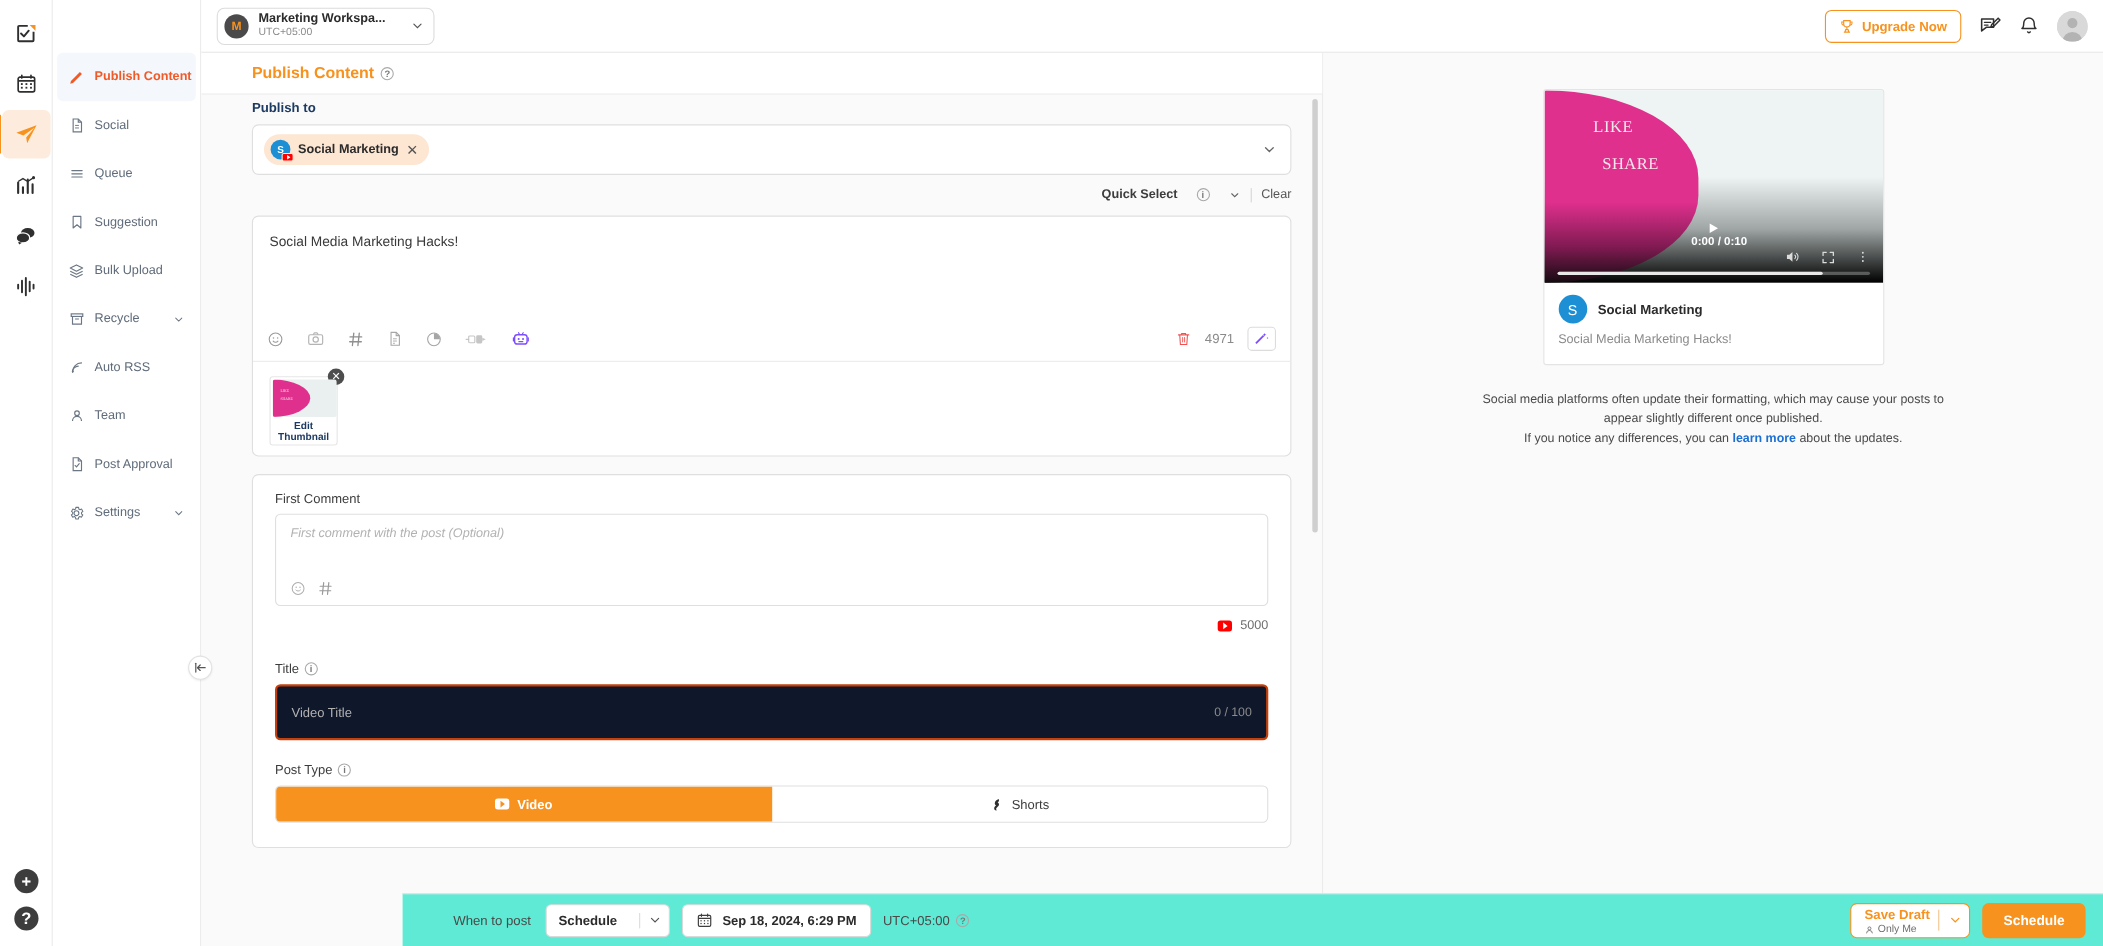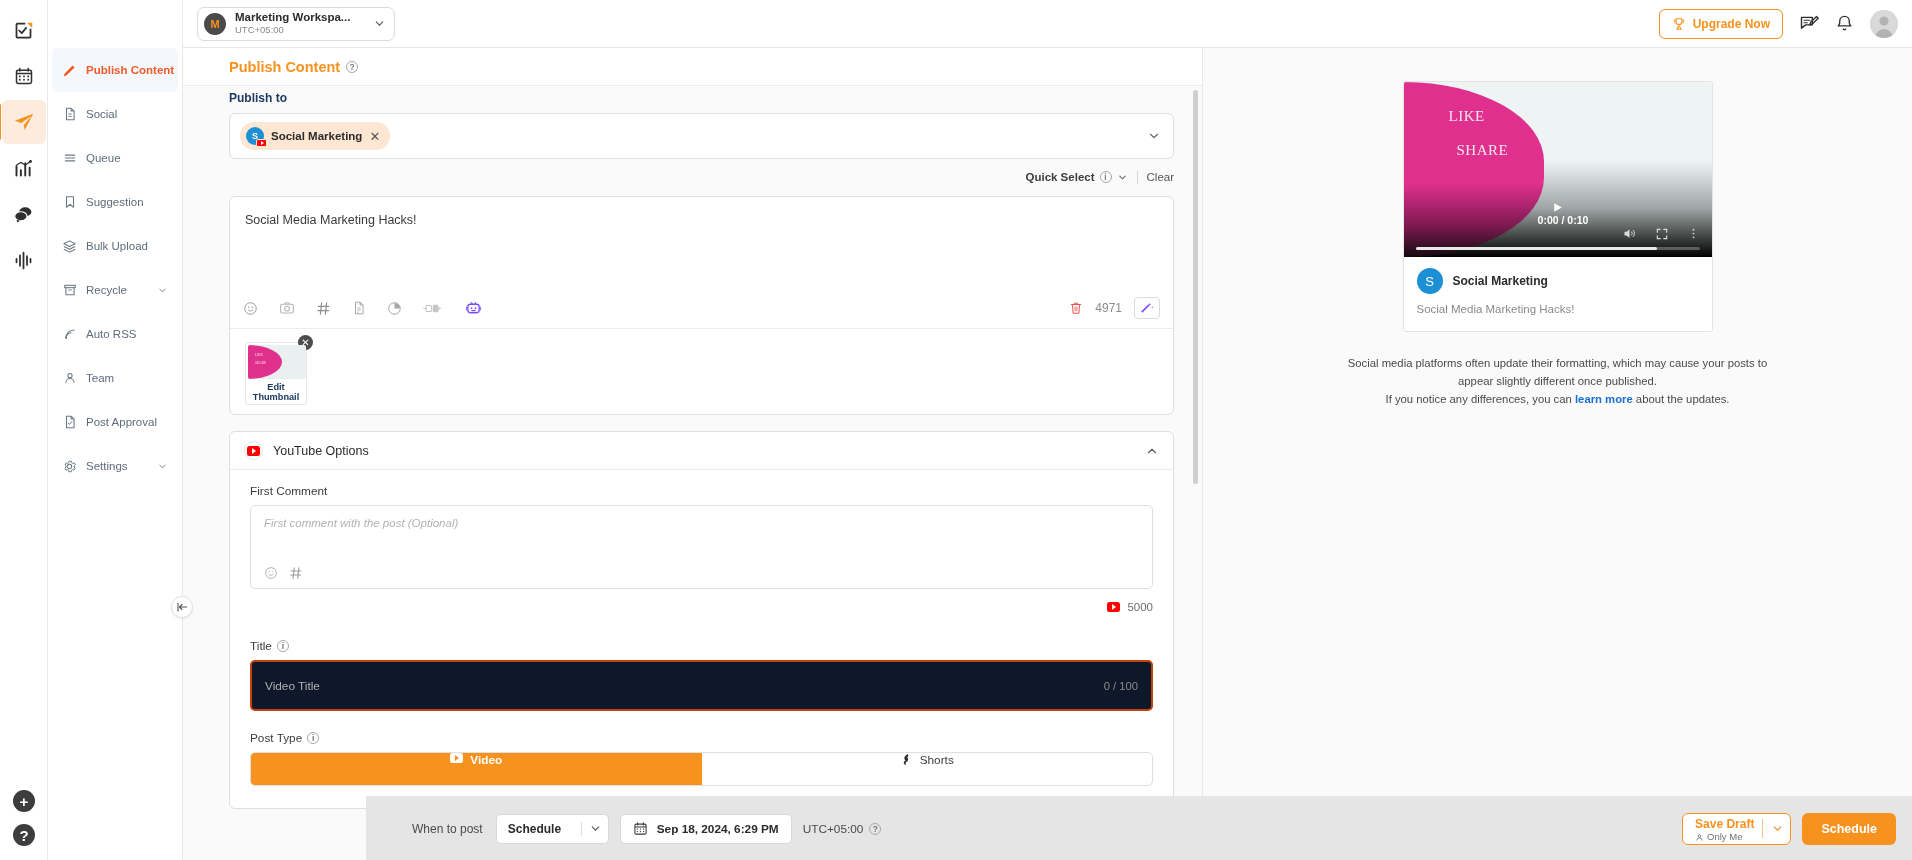--- a/index.html
+++ b/index.html
@@ -145,21 +145,21 @@
     border-bottom: 2px solid transparent; margin-left: 1px;
   }
   .chip-name { font-size: 11.5px; color: #2b2b2b; font-weight: 600; }
   .chip-x { font-size: 13px; color: #555; cursor: pointer; line-height: 1; }
   .box-chev { position: absolute; right: 12px; top: 50%; transform: translateY(-50%); cursor: pointer; }
 
   .quick-row {
     display: flex; align-items: center; justify-content: flex-end; gap: 9px;
     height: 30px; font-size: 11.5px; color: #555; margin-top: 3px;
   }
-  .quick-sel { display: flex; align-items: center; gap: 5px; font-weight: bold; color: #3c3c3c; cursor: pointer; }
+  .quick-sel { display: flex; align-items: center; gap: 17px; font-weight: bold; color: #3c3c3c; cursor: pointer; }
   .vline { width: 1px; height: 13px; background: #d6d6d6; }
   .clear-link { color: #555; cursor: pointer; }
 
   .composer {
     background: #fff; border: 1px solid #dfdfdf; border-radius: 6px;
     margin-top: 4px; display: flex; flex-direction: column;
   }
   .composer-text {
     padding: 16px 15px 0; font-size: 12.5px; color: #3a3a3a; min-height: 94px;
   }
@@ -228,21 +228,21 @@
 
   .title-input {
     border: 2px solid #c2410c; border-radius: 5px; height: 51px; background: #0f172a;
     display: flex; align-items: center; padding: 0 13px;
   }
   .title-ph { font-size: 11.8px; color: #b2b2b2; }
   .title-cnt { margin-left: auto; font-size: 11.2px; color: #8b8b8b; }
 
   .ptype { display: flex; border: 1px solid #dfdfdf; border-radius: 5px; overflow: hidden; height: 34px; background:#fff; }
   .ptype-btn {
-    flex: 1 1 50%; display: flex; justify-content: center; gap: 7px;
+    flex: 1 1 50%; display: flex; align-items: center; justify-content: center; gap: 7px;
     font-size: 11.8px; color: #3c3c3c; cursor: pointer;
   }
   .ptype-btn.sel { background: #f7921e; color: #fff; font-weight: 600; }
   .ptype-btn .white-yt { width: 13px; height: 10px; background:#fff; border-radius:2.5px; display:flex;align-items:center;justify-content:center;}
   .ptype-btn .white-yt::after{content:"";border-left:4px solid #f7921e;border-top:3px solid transparent;border-bottom:3px solid transparent;margin-left:1px;}
 
   
   .preview-col { flex: 1 1 auto; background: #fafafa; position: relative; height: 812px; }
   .preview-tabs {
     height: 40px; background: #fafafa; border-bottom: 1px solid #e8e8e8;
@@ -289,21 +289,21 @@
   .pv-ball { width: 26px; height: 26px; border-radius: 50%; background: #1d8fd4; color:#fff;
     font-size: 13px; display: flex; align-items: center; justify-content: center; }
   .pv-name { font-size: 12px; color: #2b2b2b; font-weight: bold; }
   .pv-msg { padding: 9px 13px 16px; font-size: 11.5px; color: #8a8a8a; }
 
   .pv-note { width: 440px; margin: 23px auto 0; text-align: center; font-size: 11.3px; color: #4a4a4a; line-height: 1.58; }
   .pv-note a { color: #1a6fd4; font-weight: bold; text-decoration: none; }
 
   
   .bottombar {
-    position: absolute; left: 183px; right: 0; bottom: 0; height: 64px; background: #e5e5e5;
+    position: absolute; left: 183px; right: 0; bottom: 0; height: 48px; background: #5eead4;
     border-top: 1px solid #e8e8e8; display: flex; align-items: center; padding: 0 16px 0 46px; z-index: 40;
   }
   .when-lbl { font-size: 12px; color: #4a4a4a; margin-right: 13px; }
   .sel-box {
     display: flex; align-items: center; border: 1px solid #d9d9d9; border-radius: 5px;
     height: 30px; padding: 0 6px 0 11px; min-width: 113px; cursor: pointer; background:#fff;
   }
   .sel-box .t { font-size: 12px; color: #2b2b2b; font-weight: bold; }
   .sel-box .divv { width: 1px; height: 14px; background: #dcdcdc; margin: 0 7px 0 auto; }
   .date-box {
@@ -675,31 +675,20 @@
                   <span class="pink"></span>
                   <span class="tl1">LIKE</span>
                   <span class="tl2">SHARE</span>
                 </div>
                 <div class="thumb-cap">Edit Thumbnail</div>
               </div>
             </div>
           </div>
 
           <div class="yt-panel">
-            <div class="yt-head">
-              <span class="yt-badge">
-                  <span class="yt-sq"></span>
-                </span>
-              <span class="yt-title">YouTube Options</span>
-              <span class="yt-chev">
-                  <svg width="14" height="14" viewBox="0 0 24 24">
-                    <path d="M6 15l6-6 6 6" fill="none" stroke="#555" stroke-width="1.9" stroke-linecap="round"></path>
-                  </svg>
-                </span>
-            </div>
             <div class="yt-body">
               <div class="fld-label">First Comment</div>
               <div class="comment-box">
                 <div class="comment-ph">First comment with the post (Optional)</div>
                 <div class="comment-tools">
                   <span class="tool">
                       <svg width="14" height="14" viewBox="0 0 24 24">
                         <circle cx="12" cy="12" r="9.2" fill="none" stroke="#adadad" stroke-width="1.6"></circle>
                         <circle cx="9" cy="10" r="1.1" fill="#adadad"></circle>
                         <circle cx="15" cy="10" r="1.1" fill="#adadad"></circle>

